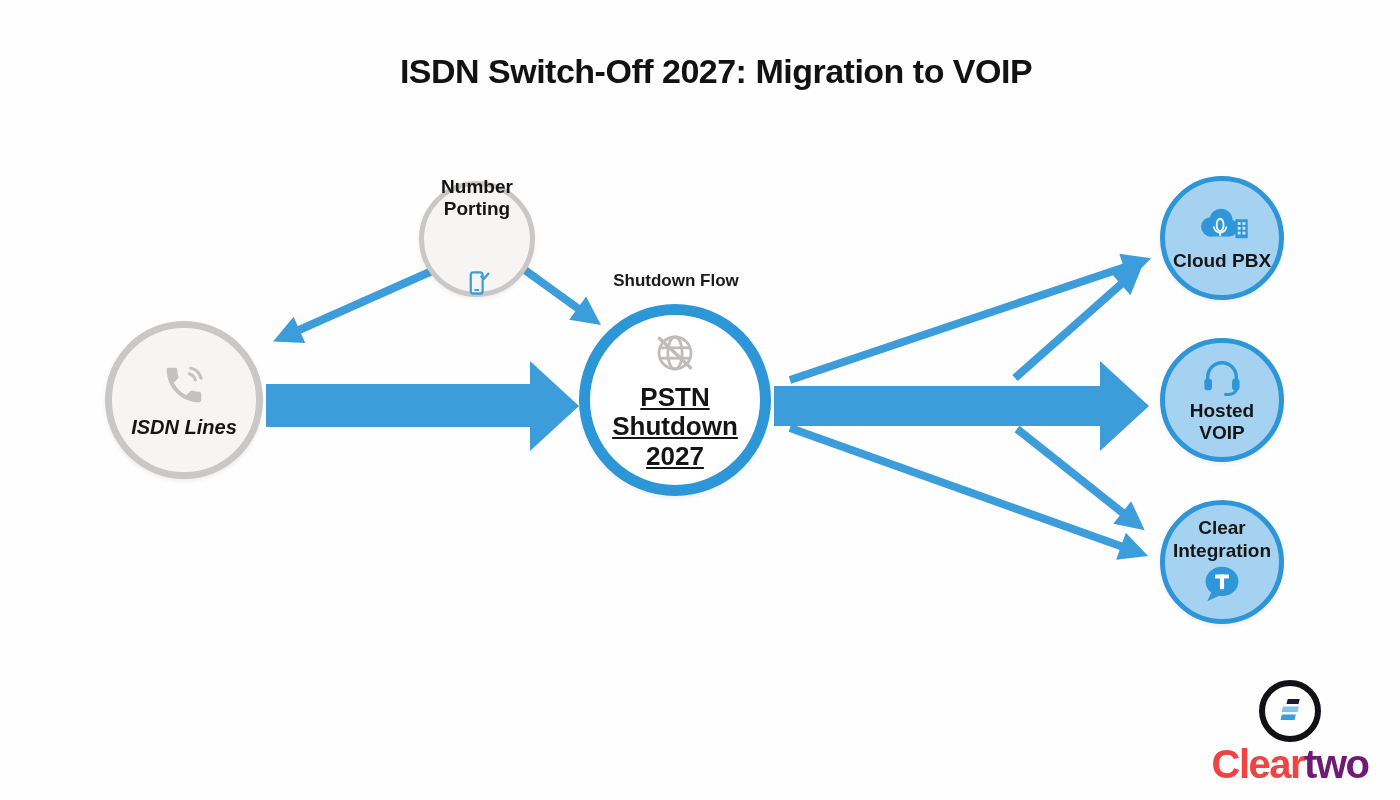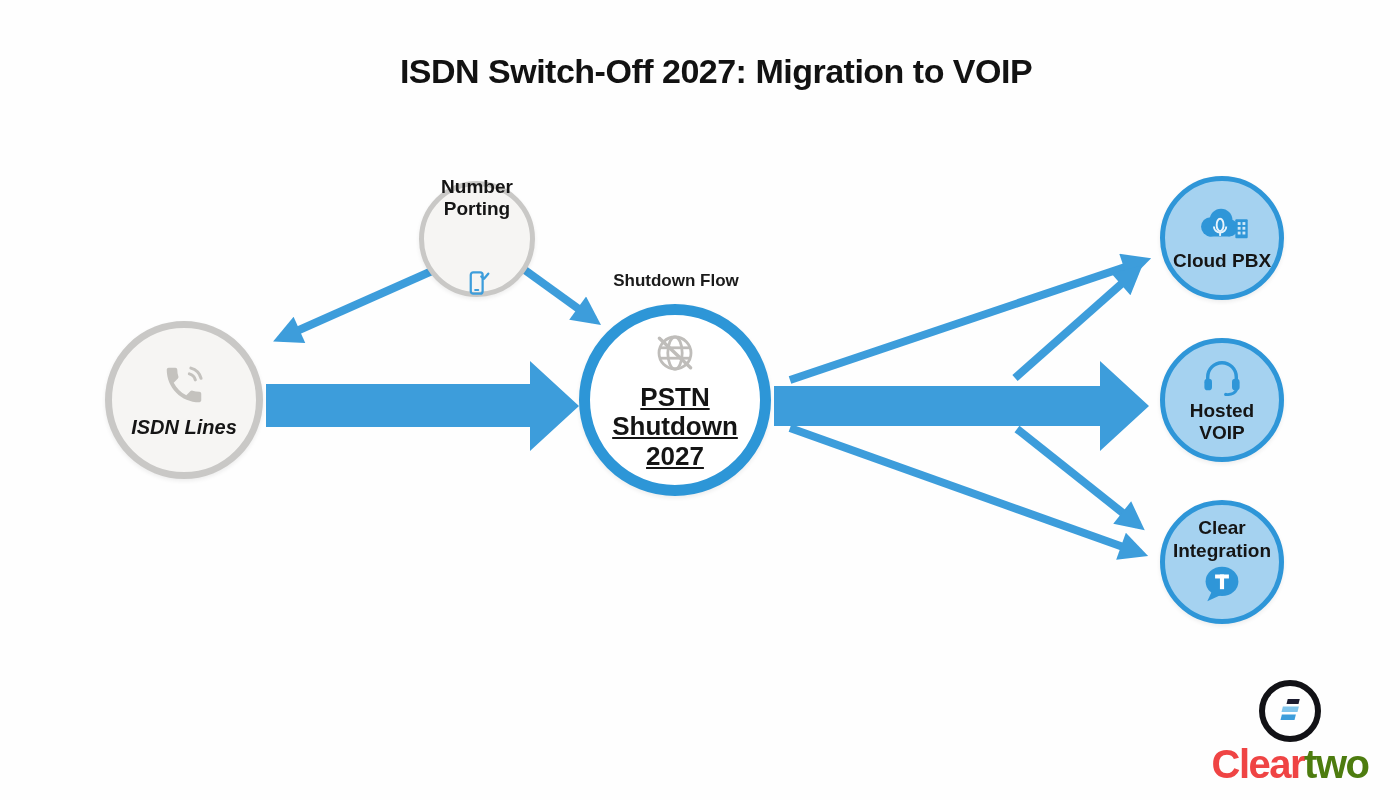--- a/index.html
+++ b/index.html
@@ -36,21 +36,21 @@
     position:absolute;left:561px;top:271px;width:230px;text-align:center;
     font-size:17px;font-weight:bold;color:#1a1a1a;
   }
   .logo{position:absolute;left:1190px;top:680px;width:200px;text-align:center;}
   .logo-mark{
     display:inline-block;width:50px;height:50px;border:6px solid #121216;
     border-radius:50%;box-sizing:content-box;
   }
   .logo-text{font-size:40px;font-weight:bold;letter-spacing:-1.5px;margin-top:2px;line-height:1;}
   .logo-text .dark{color:#ef4444;}
-  .logo-text .blue{color:#4d7c0f;margin-top:32px;}
+  .logo-text .blue{color:#701a75;margin-top:32px;}
 </style>
 </head>
 <body>
 
 <div class="canvas">
 
   <h1 class="title">ISDN Switch-Off 2027: Migration to VOIP</h1>
 
   <svg class="arrow-layer" viewBox="0 0 1400 800">
     <defs>

